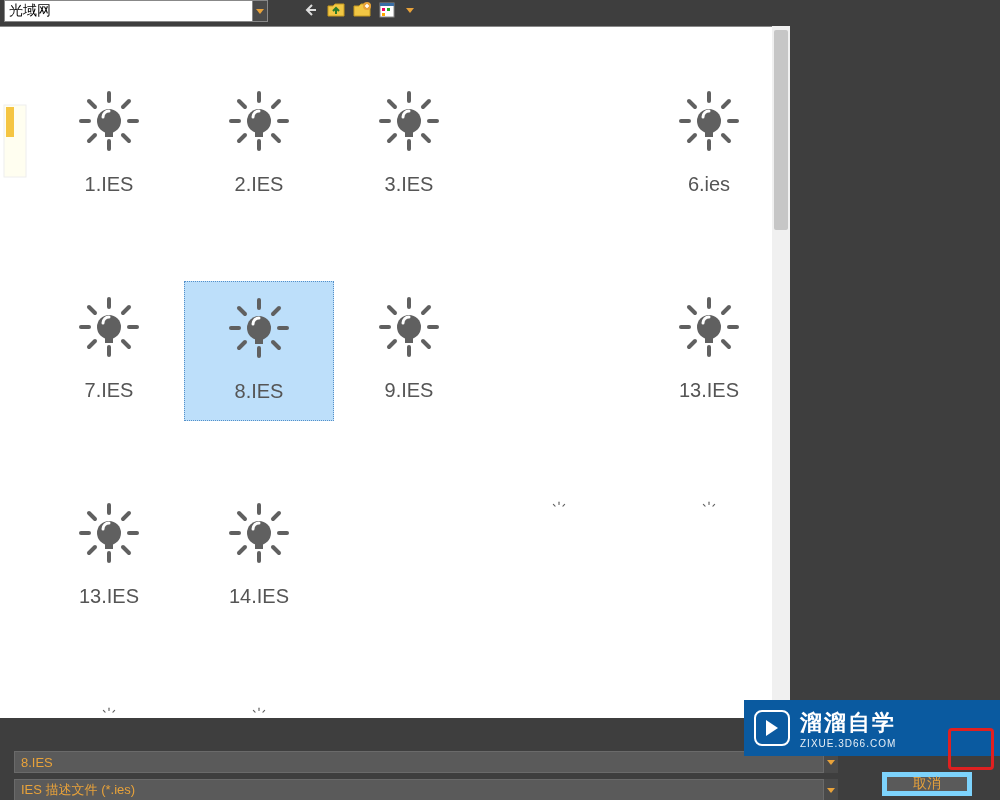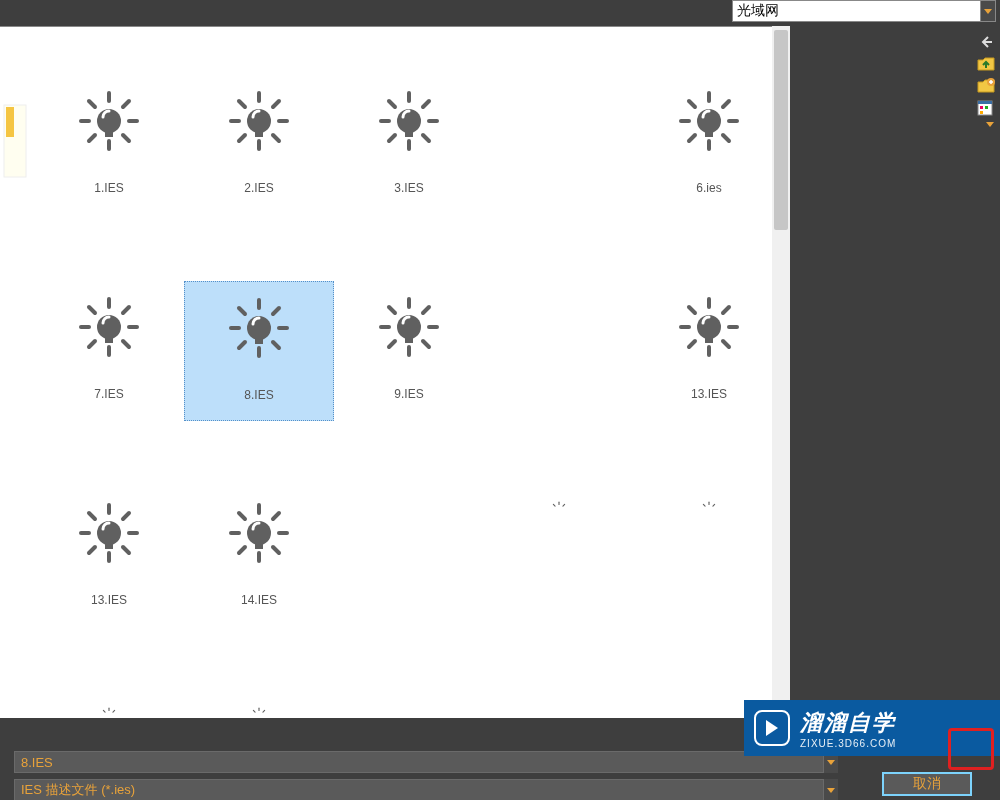--- a/index.html
+++ b/index.html
@@ -6,26 +6,25 @@
   body {
     font-family: "Microsoft YaHei", sans-serif;
     background: #3e3e3e;
     width: 1000px;
     height: 800px;
     overflow: hidden;
     position: relative;
   }
   .toolbar {
     display: flex;
-    align-items: flex-end;
+    align-items: flex-start;
     height: 26px;
     background: #3e3e3e;
     gap: 6px;
     padding: 0 4px;
-    flex-direction: column;
   }
   .path-input-wrap {
     display: flex;
     align-items: stretch;
     height: 22px;
   }
   .path-input {
     width: 248px;
     height: 22px;
     background: #fff;
@@ -96,22 +95,22 @@
     align-items: center;
     justify-content: flex-start;
     padding-top: 14px;
     cursor: pointer;
   }
   .file-item.selected {
     background: #bddffa;
     border: 1px dotted #5590c8;
   }
   .file-label {
-    margin-top: 28px;
-    font-size: 12px;
+    margin-top: 20px;
+    font-size: 20px;
     color: #555;
   }
   .lightbulb {
     width: 64px; height: 64px;
     display: block;
   }
   .folder-thumb {
     position: absolute;
     left: 0; top: 48px;
     width: 30px; height: 130px;
@@ -155,21 +154,21 @@
     right: 28px;
     bottom: 4px;
     width: 90px;
     height: 24px;
     background: #5a5a5a;
     color: #e8a23a;
     font-size: 14px;
     display:flex;
     align-items:center;
     justify-content:center;
-    border:2px solid #7dd3fc;
+    border:5px solid #7dd3fc;
   }
   .watermark {
     position: absolute;
     right: 0;
     bottom: 44px;
     width: 256px;
     height: 56px;
     background: #0a5aa0;
     display: flex;
     align-items: center;
@@ -187,21 +186,20 @@
   .wm-tri {
     width:0;height:0;
     border-top:8px solid transparent;
     border-bottom:8px solid transparent;
     border-left:12px solid #fff;
   }
   .wm-text-main {
     font-size: 22px;
     font-weight: bold;
     letter-spacing: 2px;
-    font-style: italic;
   }
   .wm-text-sub {
     font-size: 10px;
     letter-spacing: 1px;
     opacity: 0.9;
   }
   .red-box {
     position: absolute;
     right: 6px;
     bottom: 30px;

